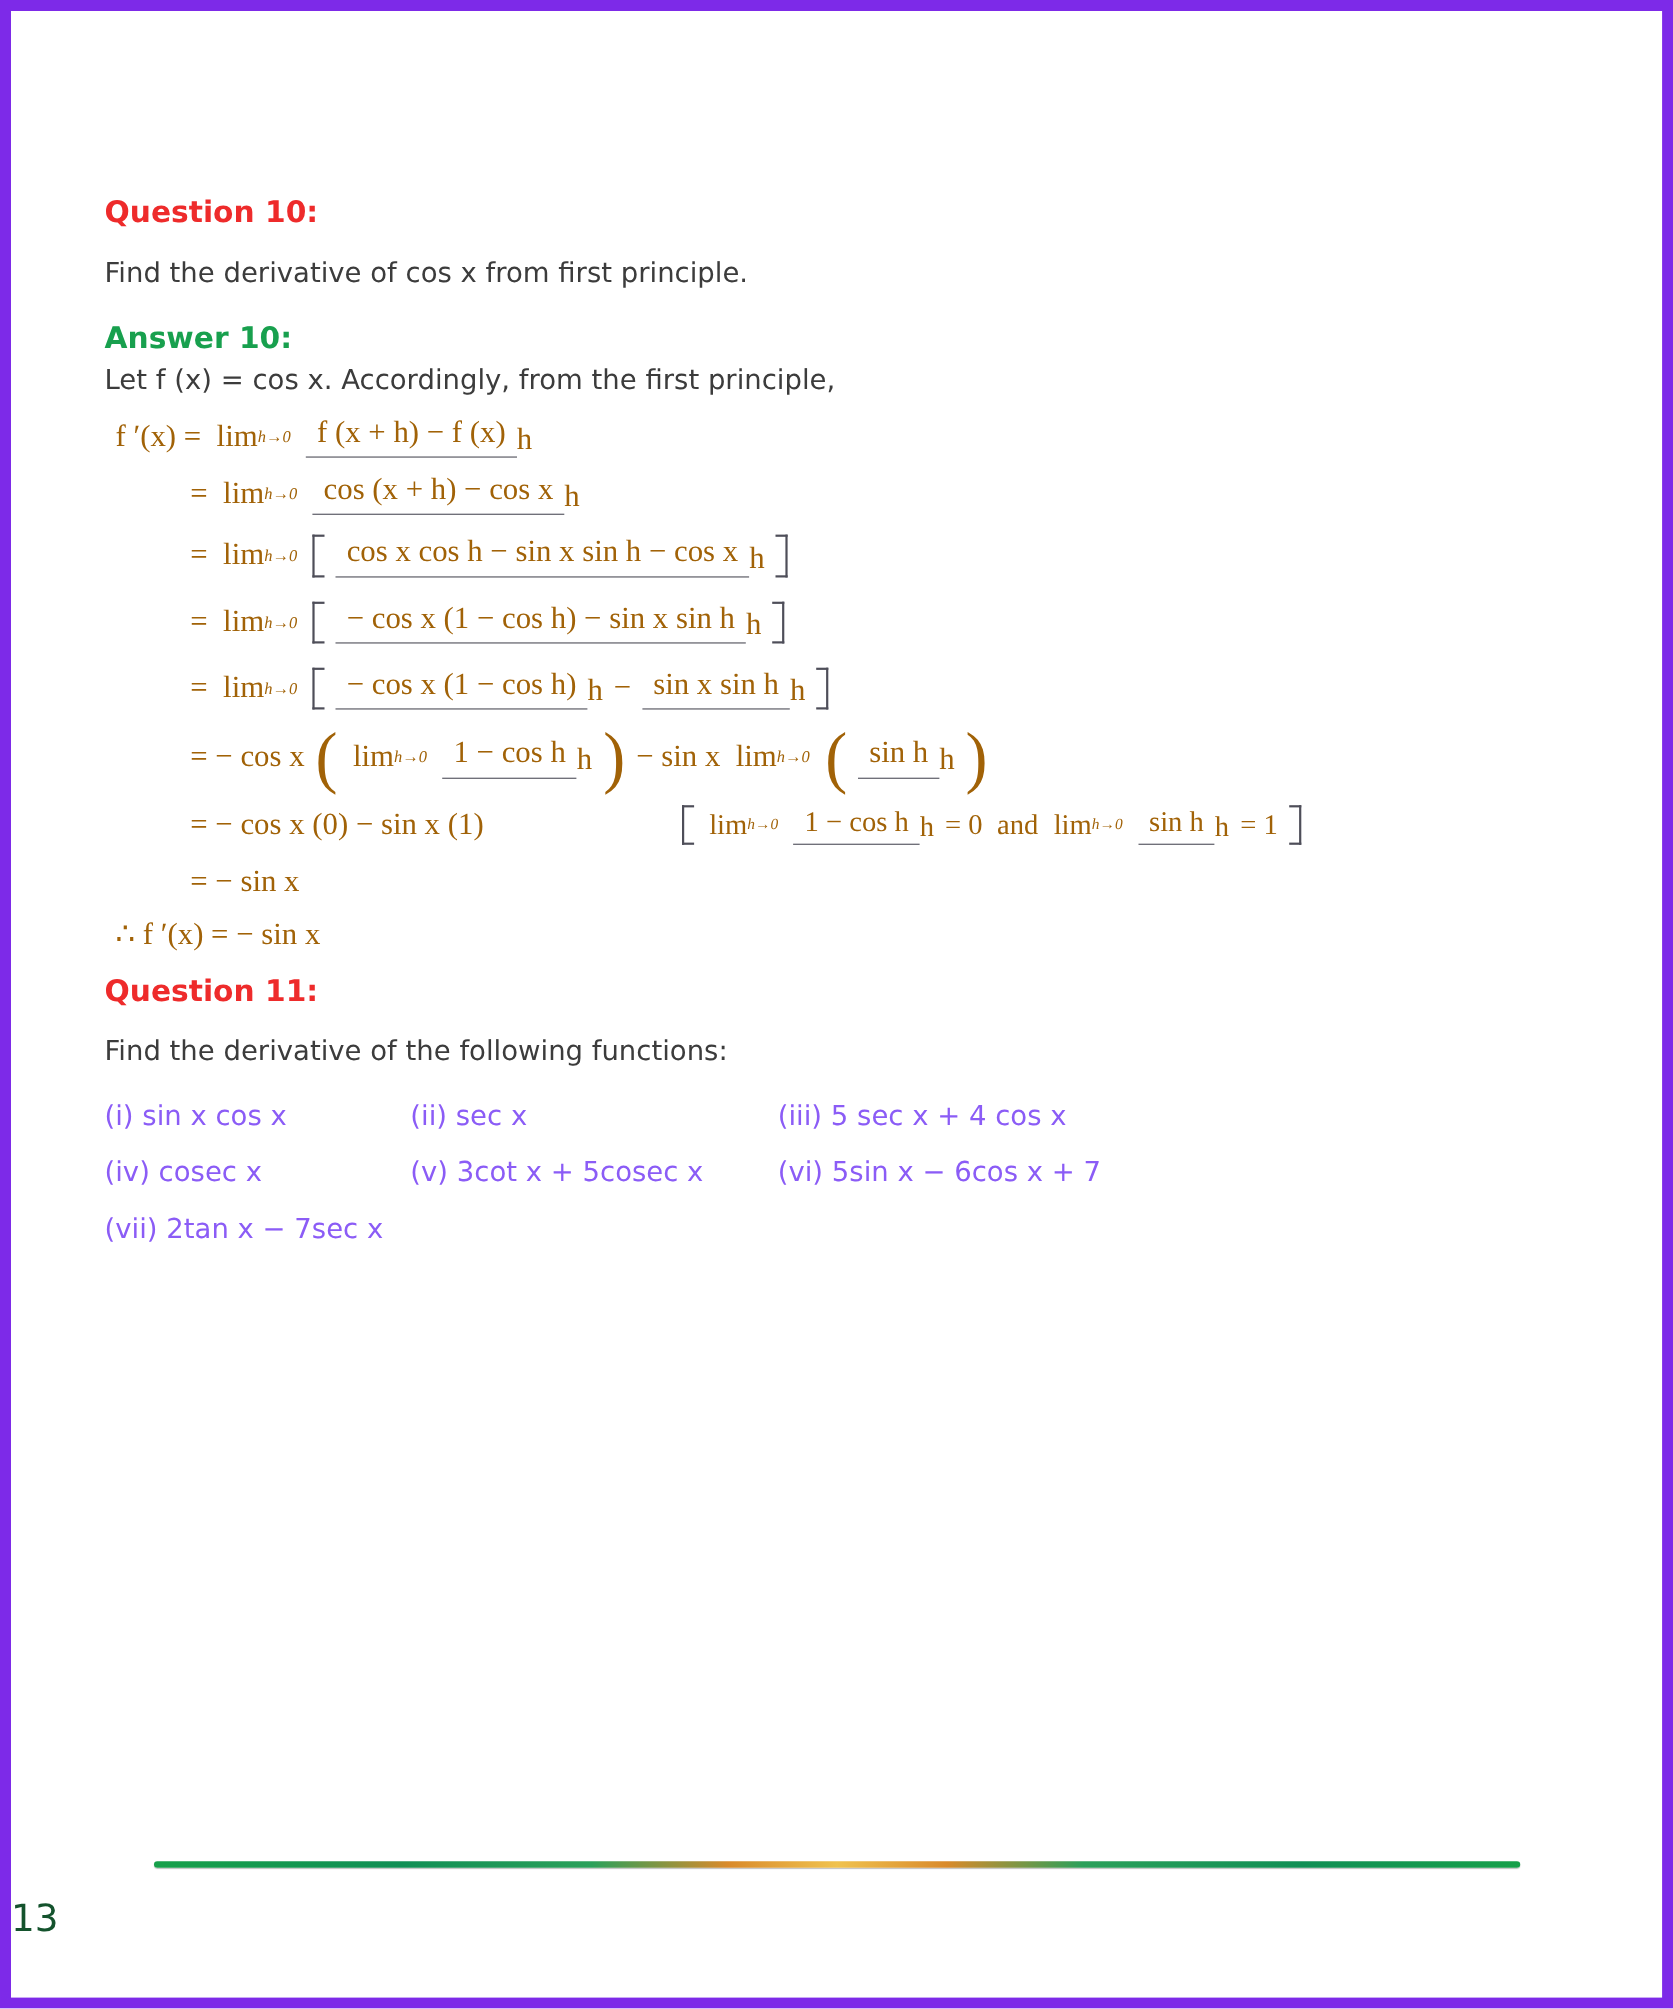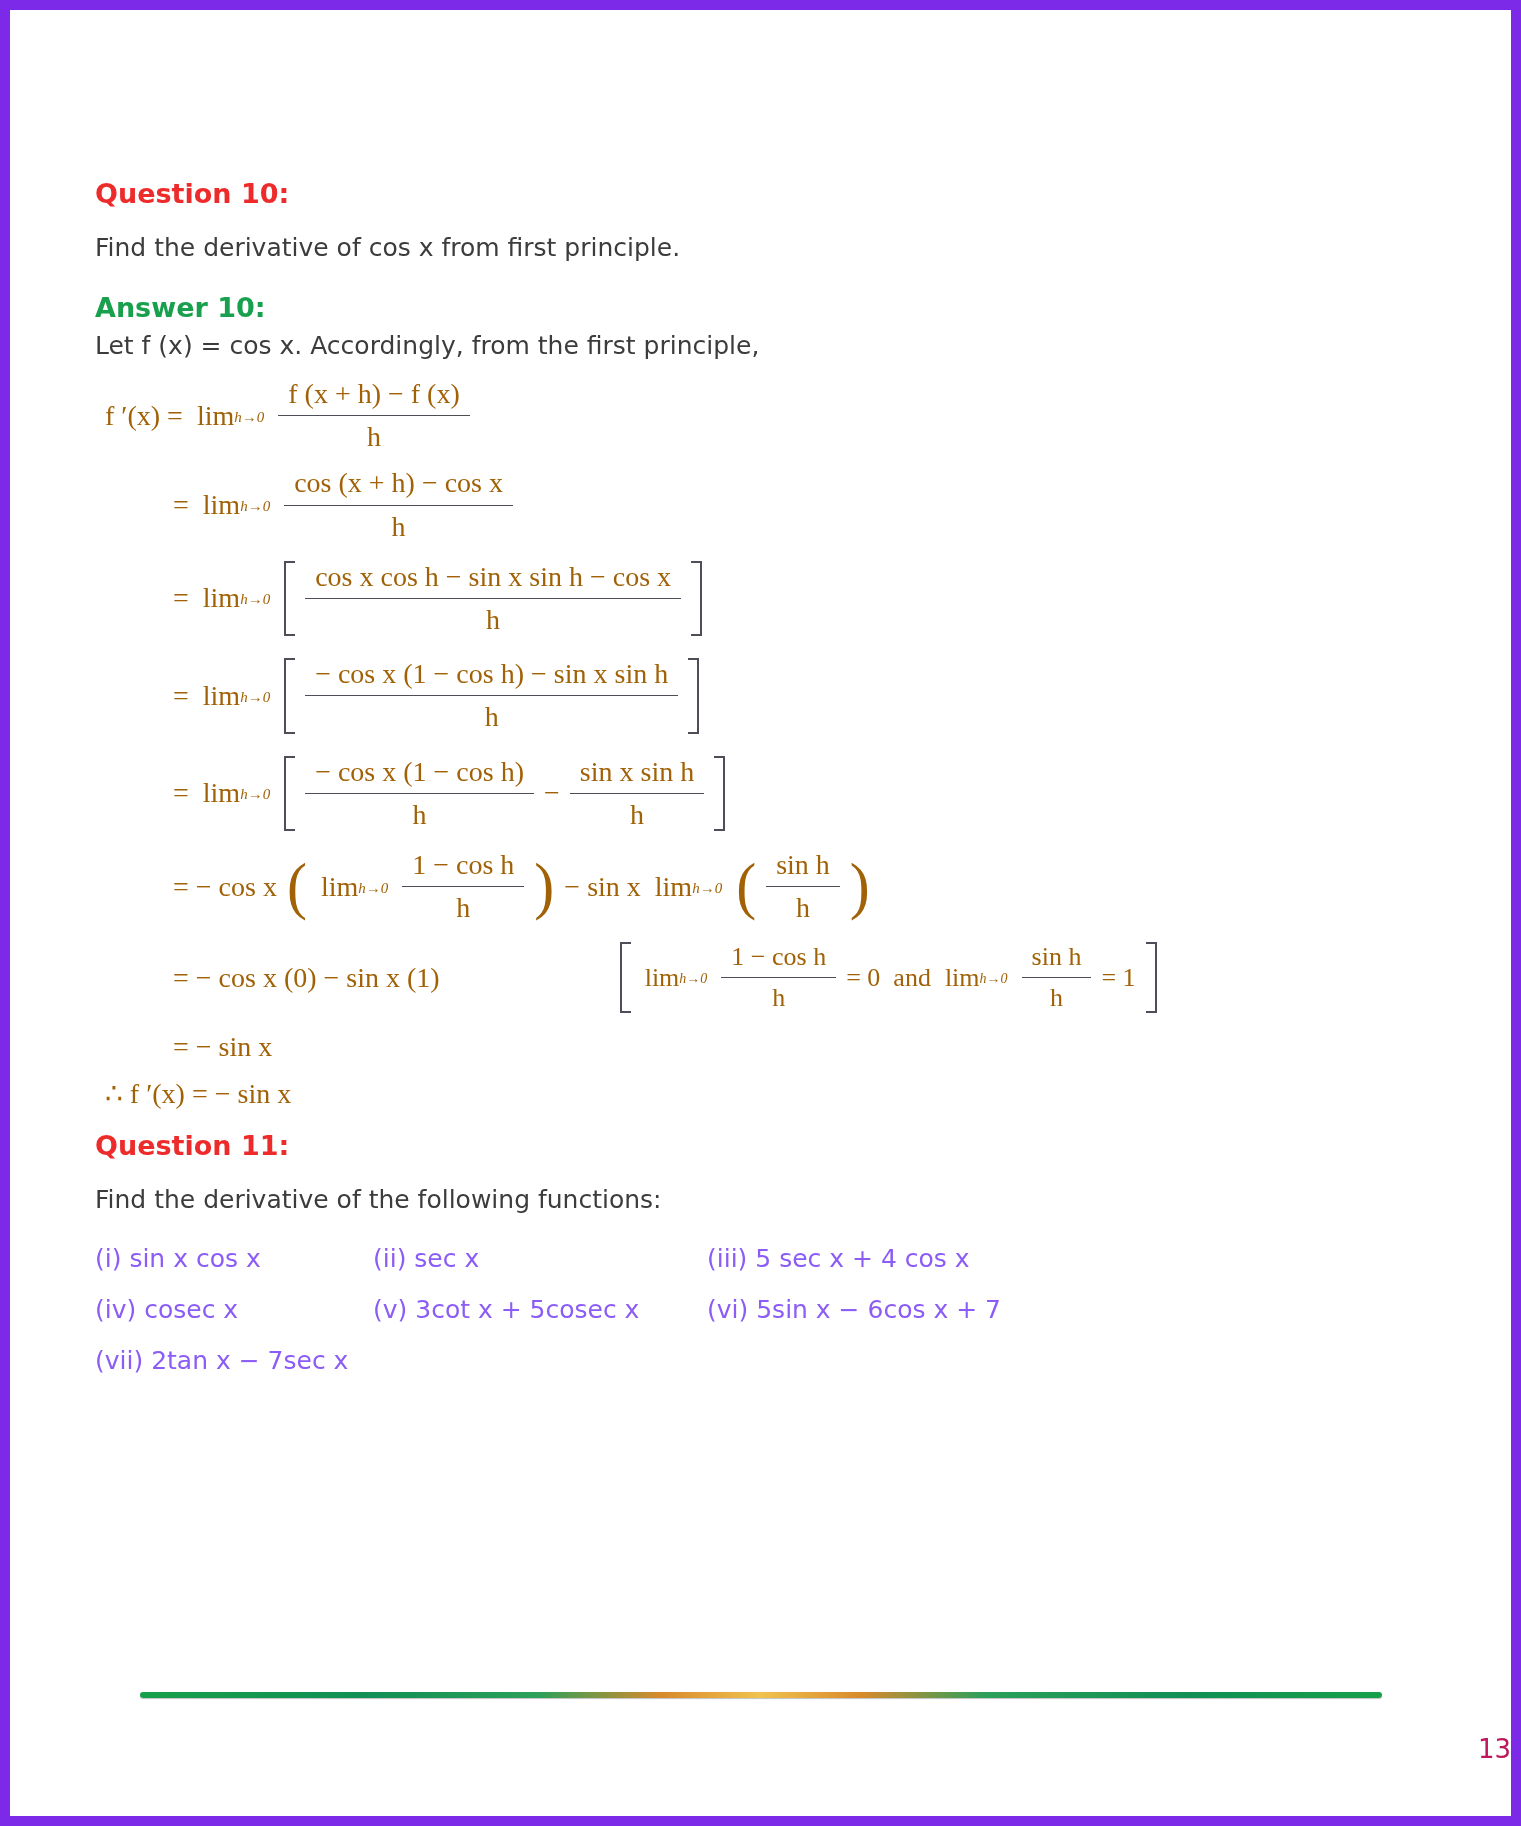--- a/index.html
+++ b/index.html
@@ -21,21 +21,21 @@
     display:flex;align-items:center;column-gap:10px;
     font-family:"Liberation Serif","DejaVu Serif",serif;
     font-size:28px;color:#a16207;margin:14px 0;
   }
   .indent1{margin-left:10px;}
   .indent2{margin-left:78px;}
   .mtext{white-space:pre;}
   .lim{display:inline-flex;flex-direction:row;align-items:center;line-height:1;margin:0 4px;}
   .limword{line-height:1;}
   .limsub{font-size:15px;font-style:italic;margin-top:3px;}
-  .frac{display:inline-flex;flex-direction:column;align-items:center;text-align:center;line-height:1.15;}
+  .frac{display:inline-flex;flex-direction:row;align-items:center;text-align:center;line-height:1.15;}
   .frac .num{padding:0 10px 5px 10px;border-bottom:1.6px solid #4e4e59;}
   .frac .den{padding-top:5px;}
   .sq{display:inline-flex;align-items:center;column-gap:10px;padding:4px 0;}
   .sq-edge{align-self:stretch;width:9px;}
   .sq-edge.l{border-left:2px solid #4e4e59;border-top:2px solid #4e4e59;border-bottom:2px solid #4e4e59;}
   .sq-edge.r{border-right:2px solid #4e4e59;border-top:2px solid #4e4e59;border-bottom:2px solid #4e4e59;}
   .paren{font-size:60px;font-weight:200;line-height:0.85;font-family:"Liberation Serif",serif;transform:scaleY(1.05);}
   .side-note{margin-left:170px;font-size:26px;}
   .side-note .limsub{font-size:14px;}
 
@@ -49,22 +49,22 @@
   .deco-line{
     position:absolute;left:50%;bottom:118px;transform:translateX(-50%);
     width:1242px;height:6px;border-radius:3px;
     background:linear-gradient(90deg,
       #17a04a 0%, #118f55 18%, #2ba05a 32%,
       #d98a2b 42%, #f0c24e 50%, #d98a2b 58%,
       #2ba05a 68%, #118f55 84%, #17a04a 100%);
     box-shadow:0 1px 1px rgba(0,0,0,0.25);
   }
   .page-number{
-    position:absolute;bottom:52px;left:0;width:100%;text-align:right;
-    font-size:26px;color:#be185d;
+    position:absolute;bottom:52px;left:0;width:100%;text-align:left;
+    font-size:34px;color:#14532d;
   }
 </style>
 </head>
 <body>
 
 <div class="page">
   <div class="content">
 
     <h2 class="q-heading">Question 10:</h2>
     <p class="body-text">Find the derivative of cos x from first principle.</p>

